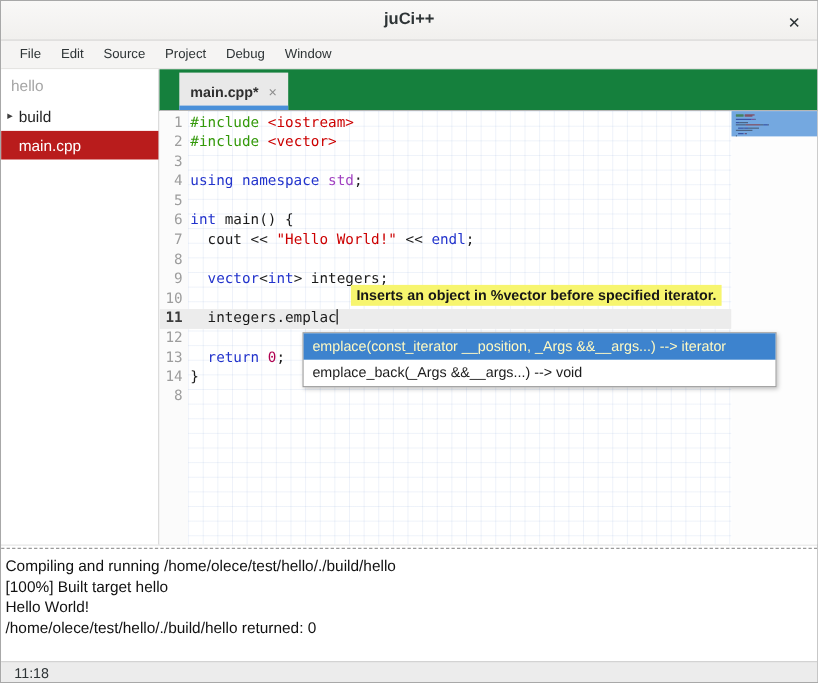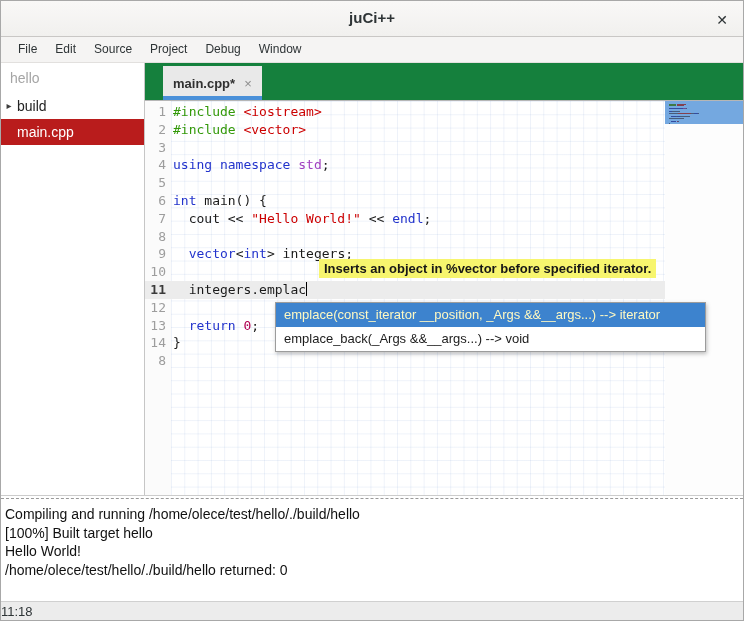--- a/index.html
+++ b/index.html
@@ -65,21 +65,21 @@
   
   .splitter{position:absolute;left:0;top:495px;width:100%;height:6px;background:#ffffff;}
   .splitter .dash{position:absolute;left:0;top:2px;width:100%;border-top:1px dashed #9a9a9a;}
   
   .output{position:absolute;left:0;top:501px;width:100%;height:99px;background:#ffffff;
     padding:3px 4px;box-sizing:border-box;}
   .out-line{font-size:14px;line-height:18.5px;color:#111111;white-space:pre;}
   
   .statusbar{position:absolute;left:0;top:600px;width:100%;height:21px;background:#ececec;
     border-top:1px solid #d0d0d0;box-sizing:border-box;}
-  .statusbar .time{position:absolute;left:0;top:2px;font-size:13px;color:#2e3436;}
+  .statusbar .time{position:absolute;left:12px;top:2px;font-size:13px;color:#2e3436;}
 </style>
 </head>
 <body>
 
 <div id="app">
 
   <div class="titlebar">
     <div class="title">juCi++</div>
     <div class="win-close">✕</div>
   </div>

